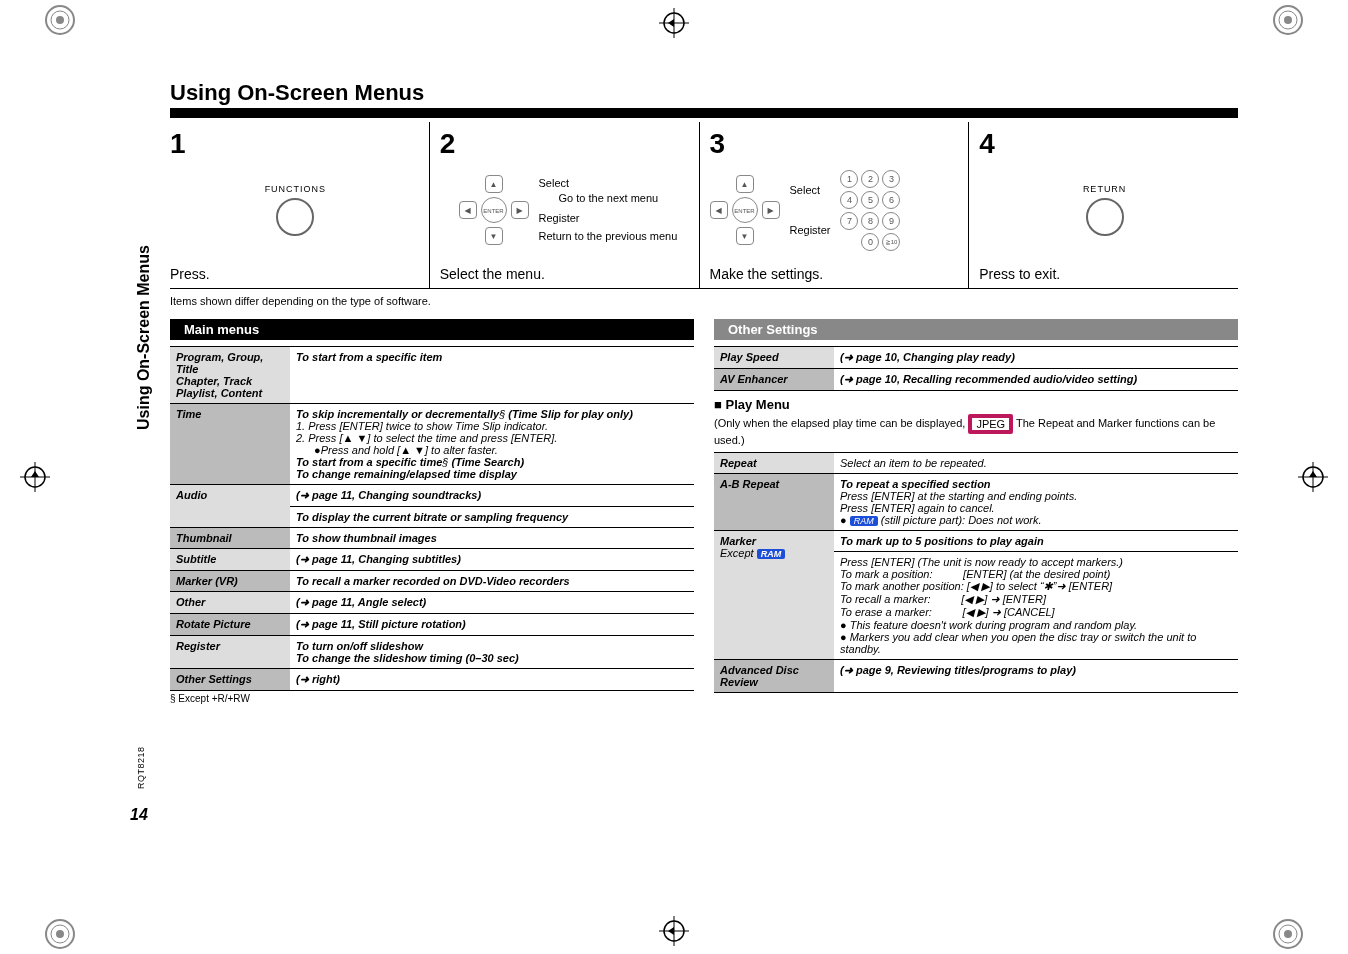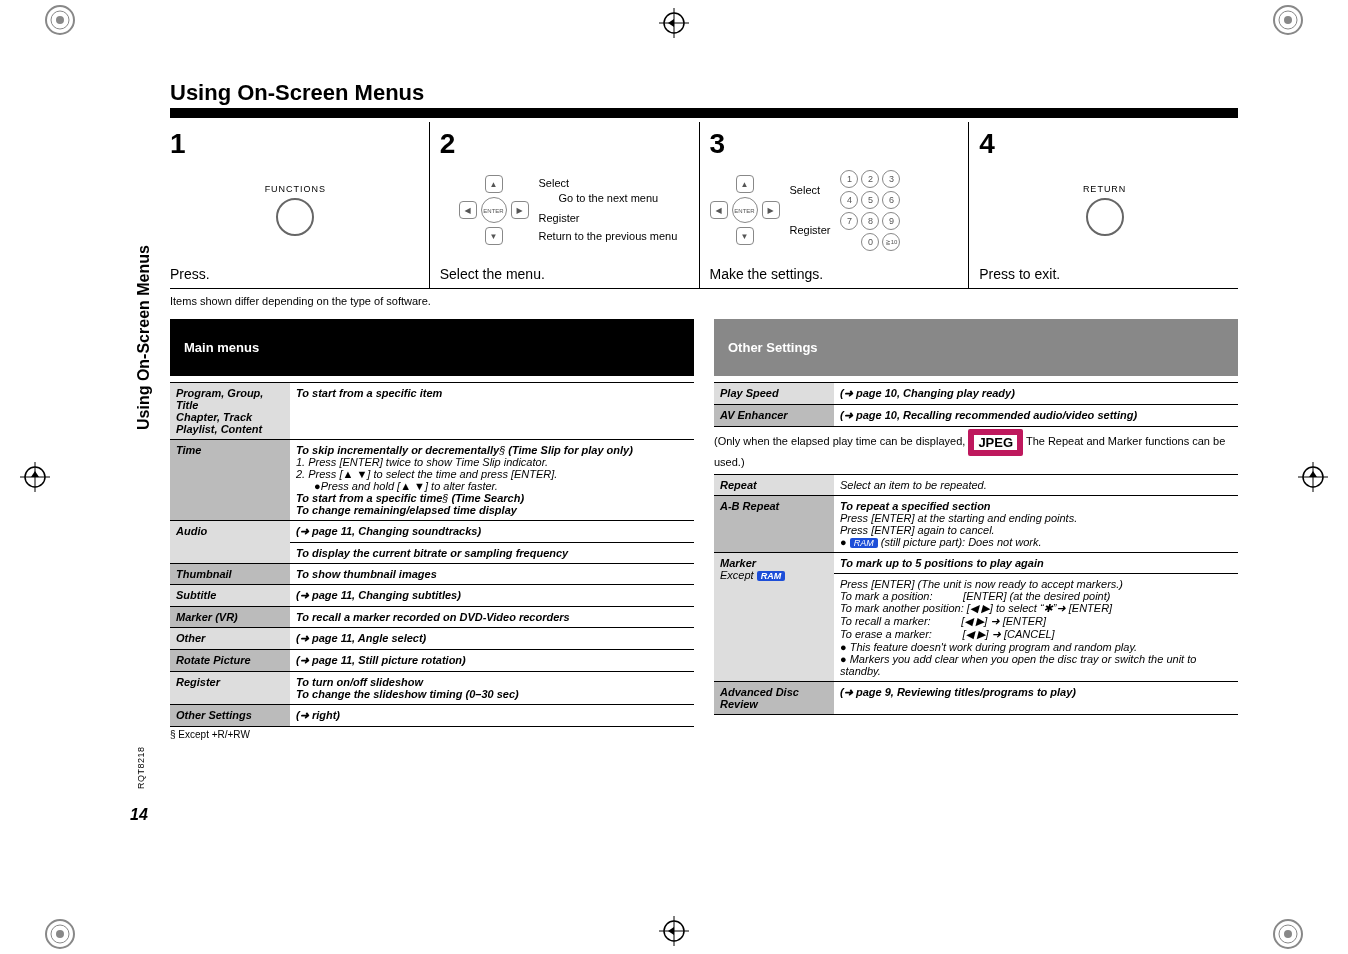--- a/index.html
+++ b/index.html
@@ -23,21 +23,21 @@
   .step { flex: 1; border-right: 0; padding: 6px 8px 6px 0; }
   .step + .step { border-left: 1px solid #000; padding-left: 10px; }
   .step-num { font-size: 28px; font-weight: bold; }
   .step-body { display:flex; align-items:center; gap:10px; font-size:11px; min-height:100px; }
   .circle-btn { width: 38px; height: 38px; border: 2px solid #666; border-radius: 50%; }
   .small-label { font-size: 9px; letter-spacing: 1px; text-align:right; }
   .step-caption { font-size: 14px; margin-top: 6px; }
   .note { font-size: 11px; margin-top: 6px; }
   .columns { display: flex; gap: 20px; margin-top: 12px; }
   .col { flex: 1; }
-  .section-bar { background: #000; color: #fff; font-weight: bold; font-size: 13px; padding: 21px 14px; }
+  .section-bar { background: #000; color: #fff; font-weight: bold; font-size: 13px; padding: 3px 14px; }
   .section-bar.gray { background: #888; }
   table.menu { width: 100%; border-collapse: collapse; font-size: 11px; margin-top: 6px; }
   table.menu td { border-top: 1px solid #000; padding: 4px 6px; vertical-align: top; font-style: italic; }
   table.menu tr:first-child td { border-top: 1px solid #000; }
   table.menu tr:last-child td { border-bottom: 1px solid #000; }
   table.menu td.label { background: #ddd; font-weight: bold; width: 120px; color:#000; }
   table.menu td.label.dark { background: #bbb; }
   .b { font-weight: bold; }
   .side-label { position: absolute; left: 135px; top: 430px; transform: rotate(-90deg); transform-origin: left top; font-weight: bold; font-size: 16px; }
   .page-num { position: absolute; left: 130px; bottom: 130px; font-style: italic; font-weight:bold; font-size: 16px; }
@@ -46,21 +46,21 @@
   .arrow-cluster .btn { position:absolute; width:18px; height:18px; border:1px solid #888; border-radius:4px; background:#fff; font-size:8px; text-align:center; line-height:18px; color:#555;}
   .arrow-cluster .up { left:26px; top:0; }
   .arrow-cluster .down { left:26px; bottom:0; }
   .arrow-cluster .left { left:0; top:26px; }
   .arrow-cluster .right { right:0; top:26px; }
   .arrow-cluster .mid { left:22px; top:22px; width:26px; height:26px; border:1px solid #888; border-radius:13px; font-size:6px; line-height:26px; text-align:center; color:#555; position:absolute;}
   .numpad { display:grid; grid-template-columns: repeat(3, 18px); gap:3px; }
   .numpad .n { width:18px; height:18px; border:1px solid #888; border-radius:50%; font-size:9px; text-align:center; line-height:16px; color:#555;}
   .play-head { font-size: 13px; font-weight: bold; margin-top: 6px; }
   .play-note { font-size: 11px; margin-top:2px; }
-  .chip { display:inline-block; border:6px solid #be185d; padding:0 4px; font-size:13px; border-radius:2px; vertical-align:middle;font-weight:bold; }
+  .chip { display:inline-block; border:4px solid #be185d; padding:0 4px; font-size:11px; border-radius:2px; vertical-align:middle; }
   .chip-inv { display:inline-block; background:#1d4ed8; color:#fff; padding:0 4px; font-size:9px; border-radius:2px; vertical-align:middle; }
   .footnote { font-size: 10px; margin-top: 2px; }
 </style>
 </head>
 <body>
 
 <div class="corner corner-tl"><svg width="40" height="40">
       <circle cx="20" cy="20" r="14" fill="none" stroke="#888" stroke-width="2"></circle>
       <circle cx="20" cy="20" r="9" fill="none" stroke="#888" stroke-width="1"></circle>
       <circle cx="20" cy="20" r="4" fill="#888"></circle>
@@ -276,20 +276,21 @@
               <td class="label">Play Speed</td>
             <td class="b">(➜ page 10, Changing play ready)</td>
             </tr>
         <tr>
               <td class="label dark">AV Enhancer</td>
             <td class="b">(➜ page 10, Recalling recommended audio/video setting)</td>
             </tr>
       </tbody>
         </table>
 
+      <div class="play-head">■ Play Menu</div>
       <div class="play-note">
         <span>(Only when the elapsed play time can be displayed, </span><span class="chip">JPEG</span><span> The Repeat and Marker functions can be used.)</span>
       </div>
 
       <table class="menu">
         <tbody>
             <tr>
               <td class="label">Repeat</td>
             <td>Select an item to be repeated.</td>
             </tr>

